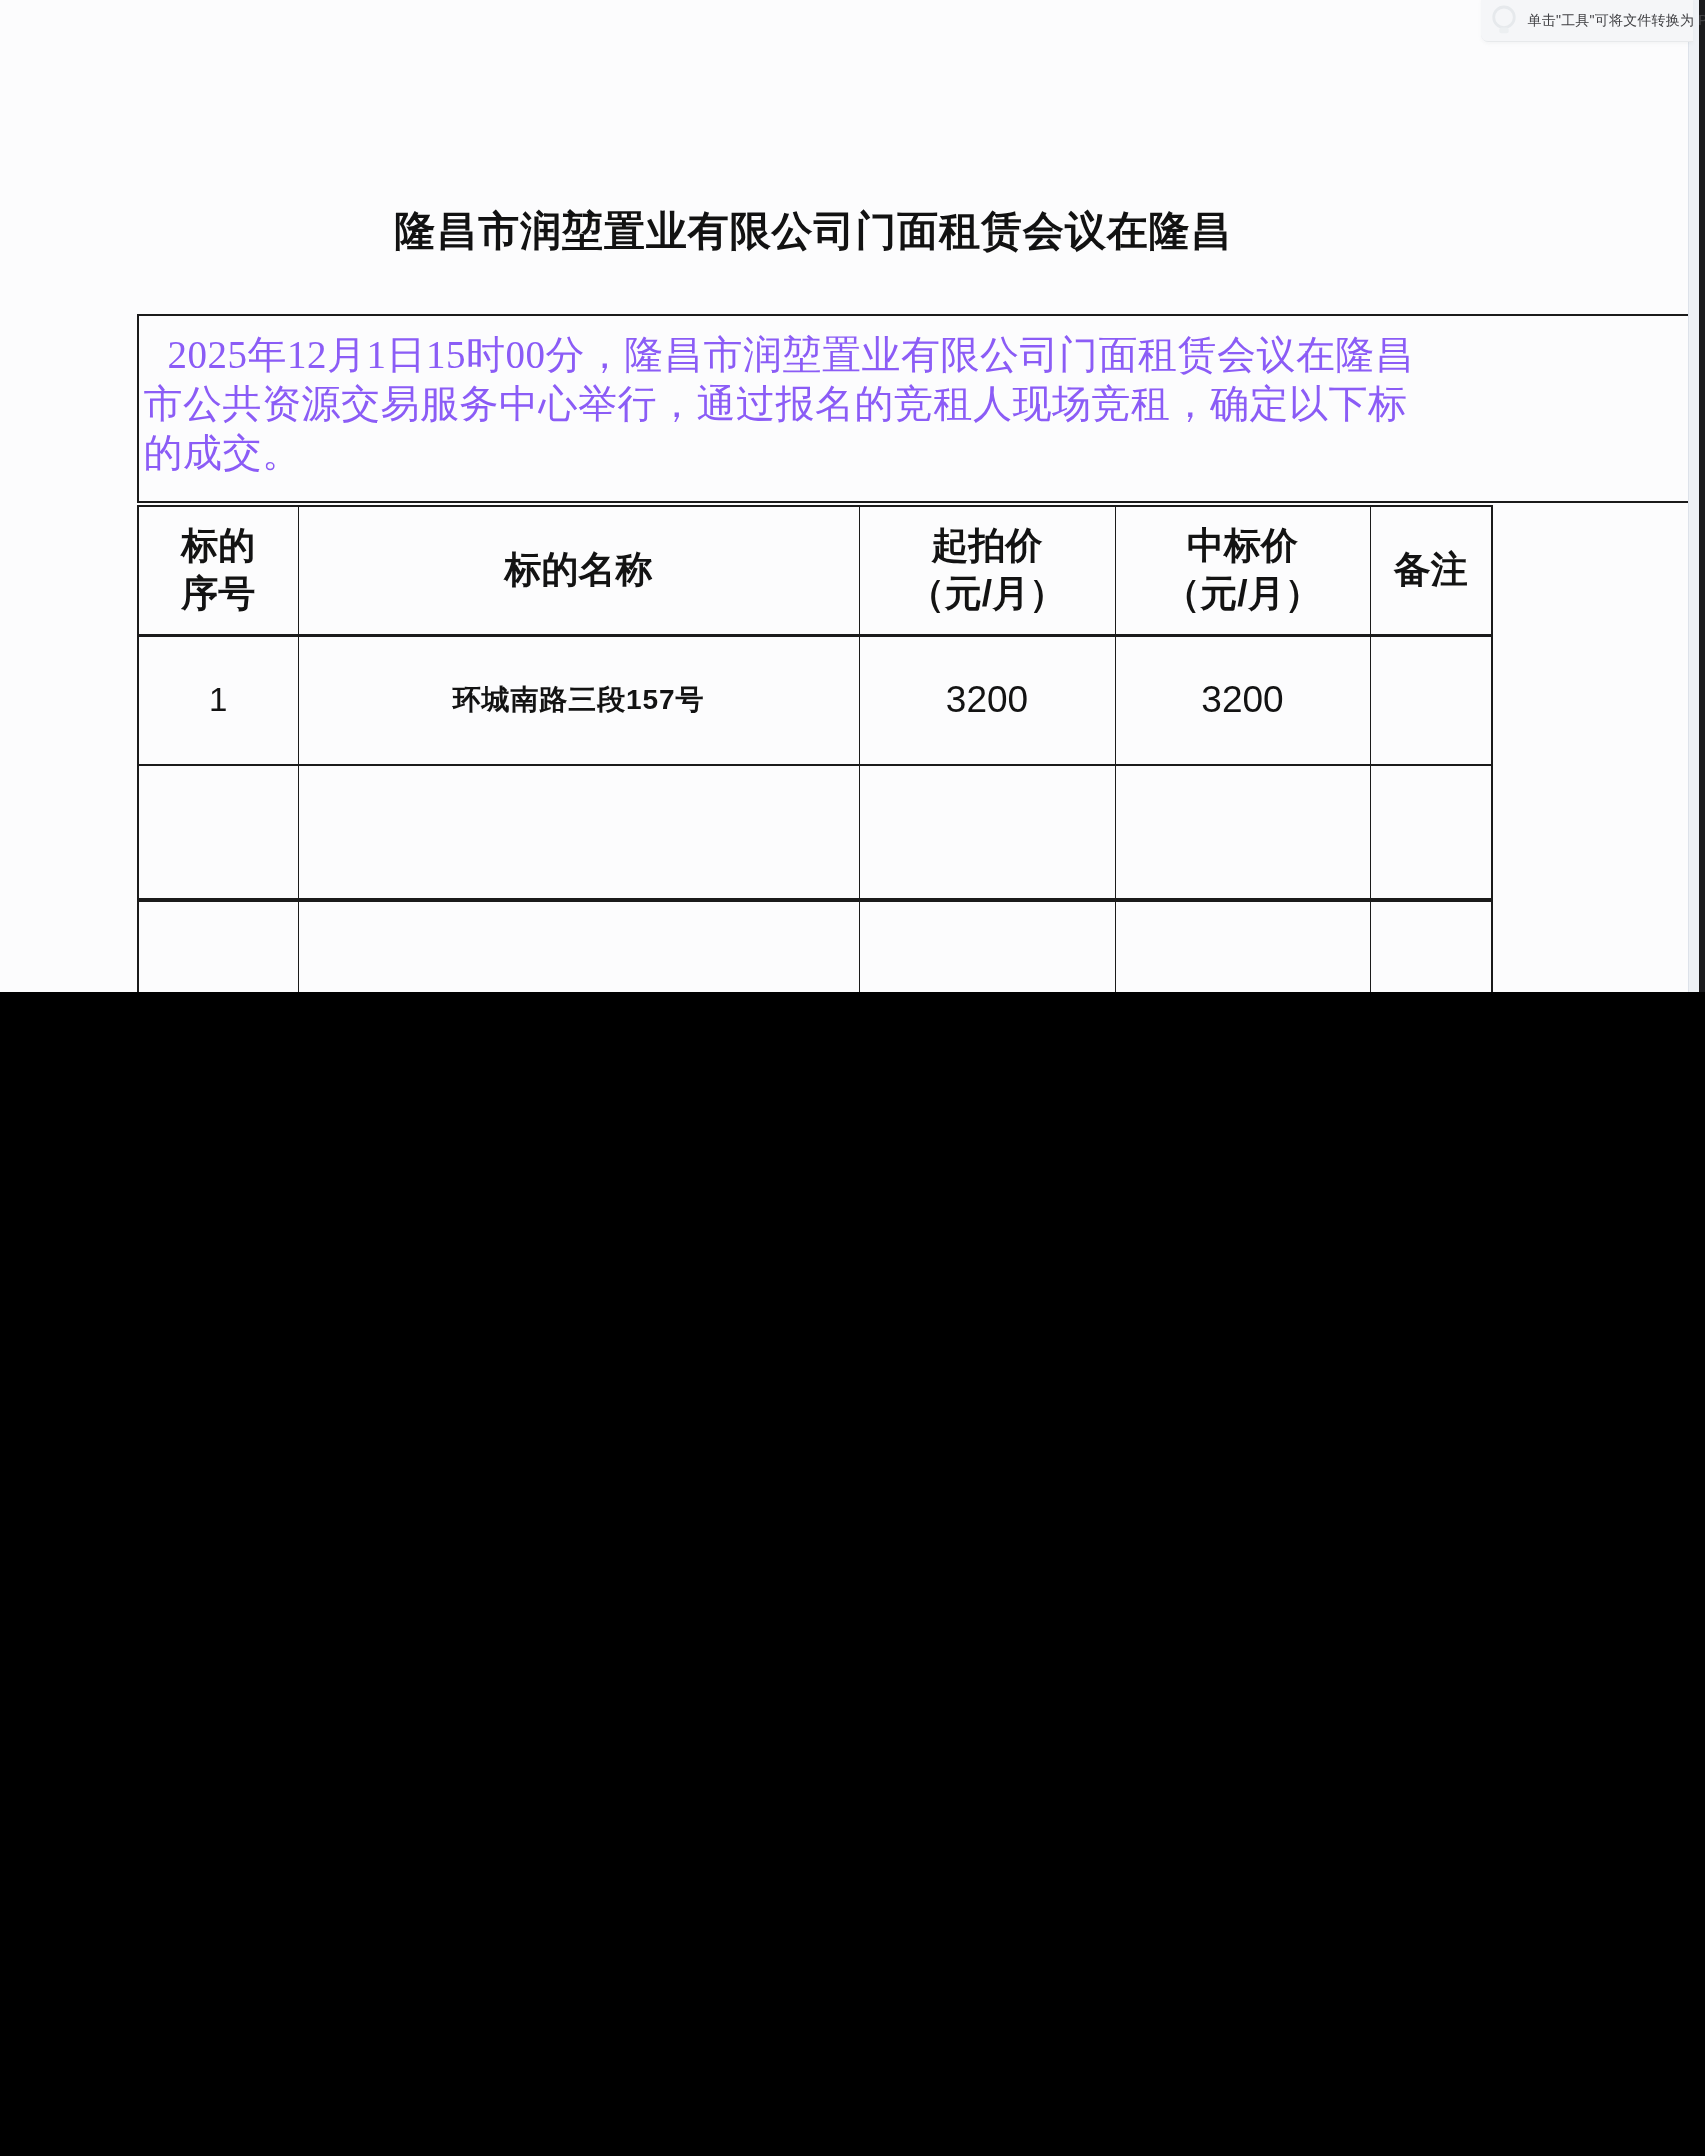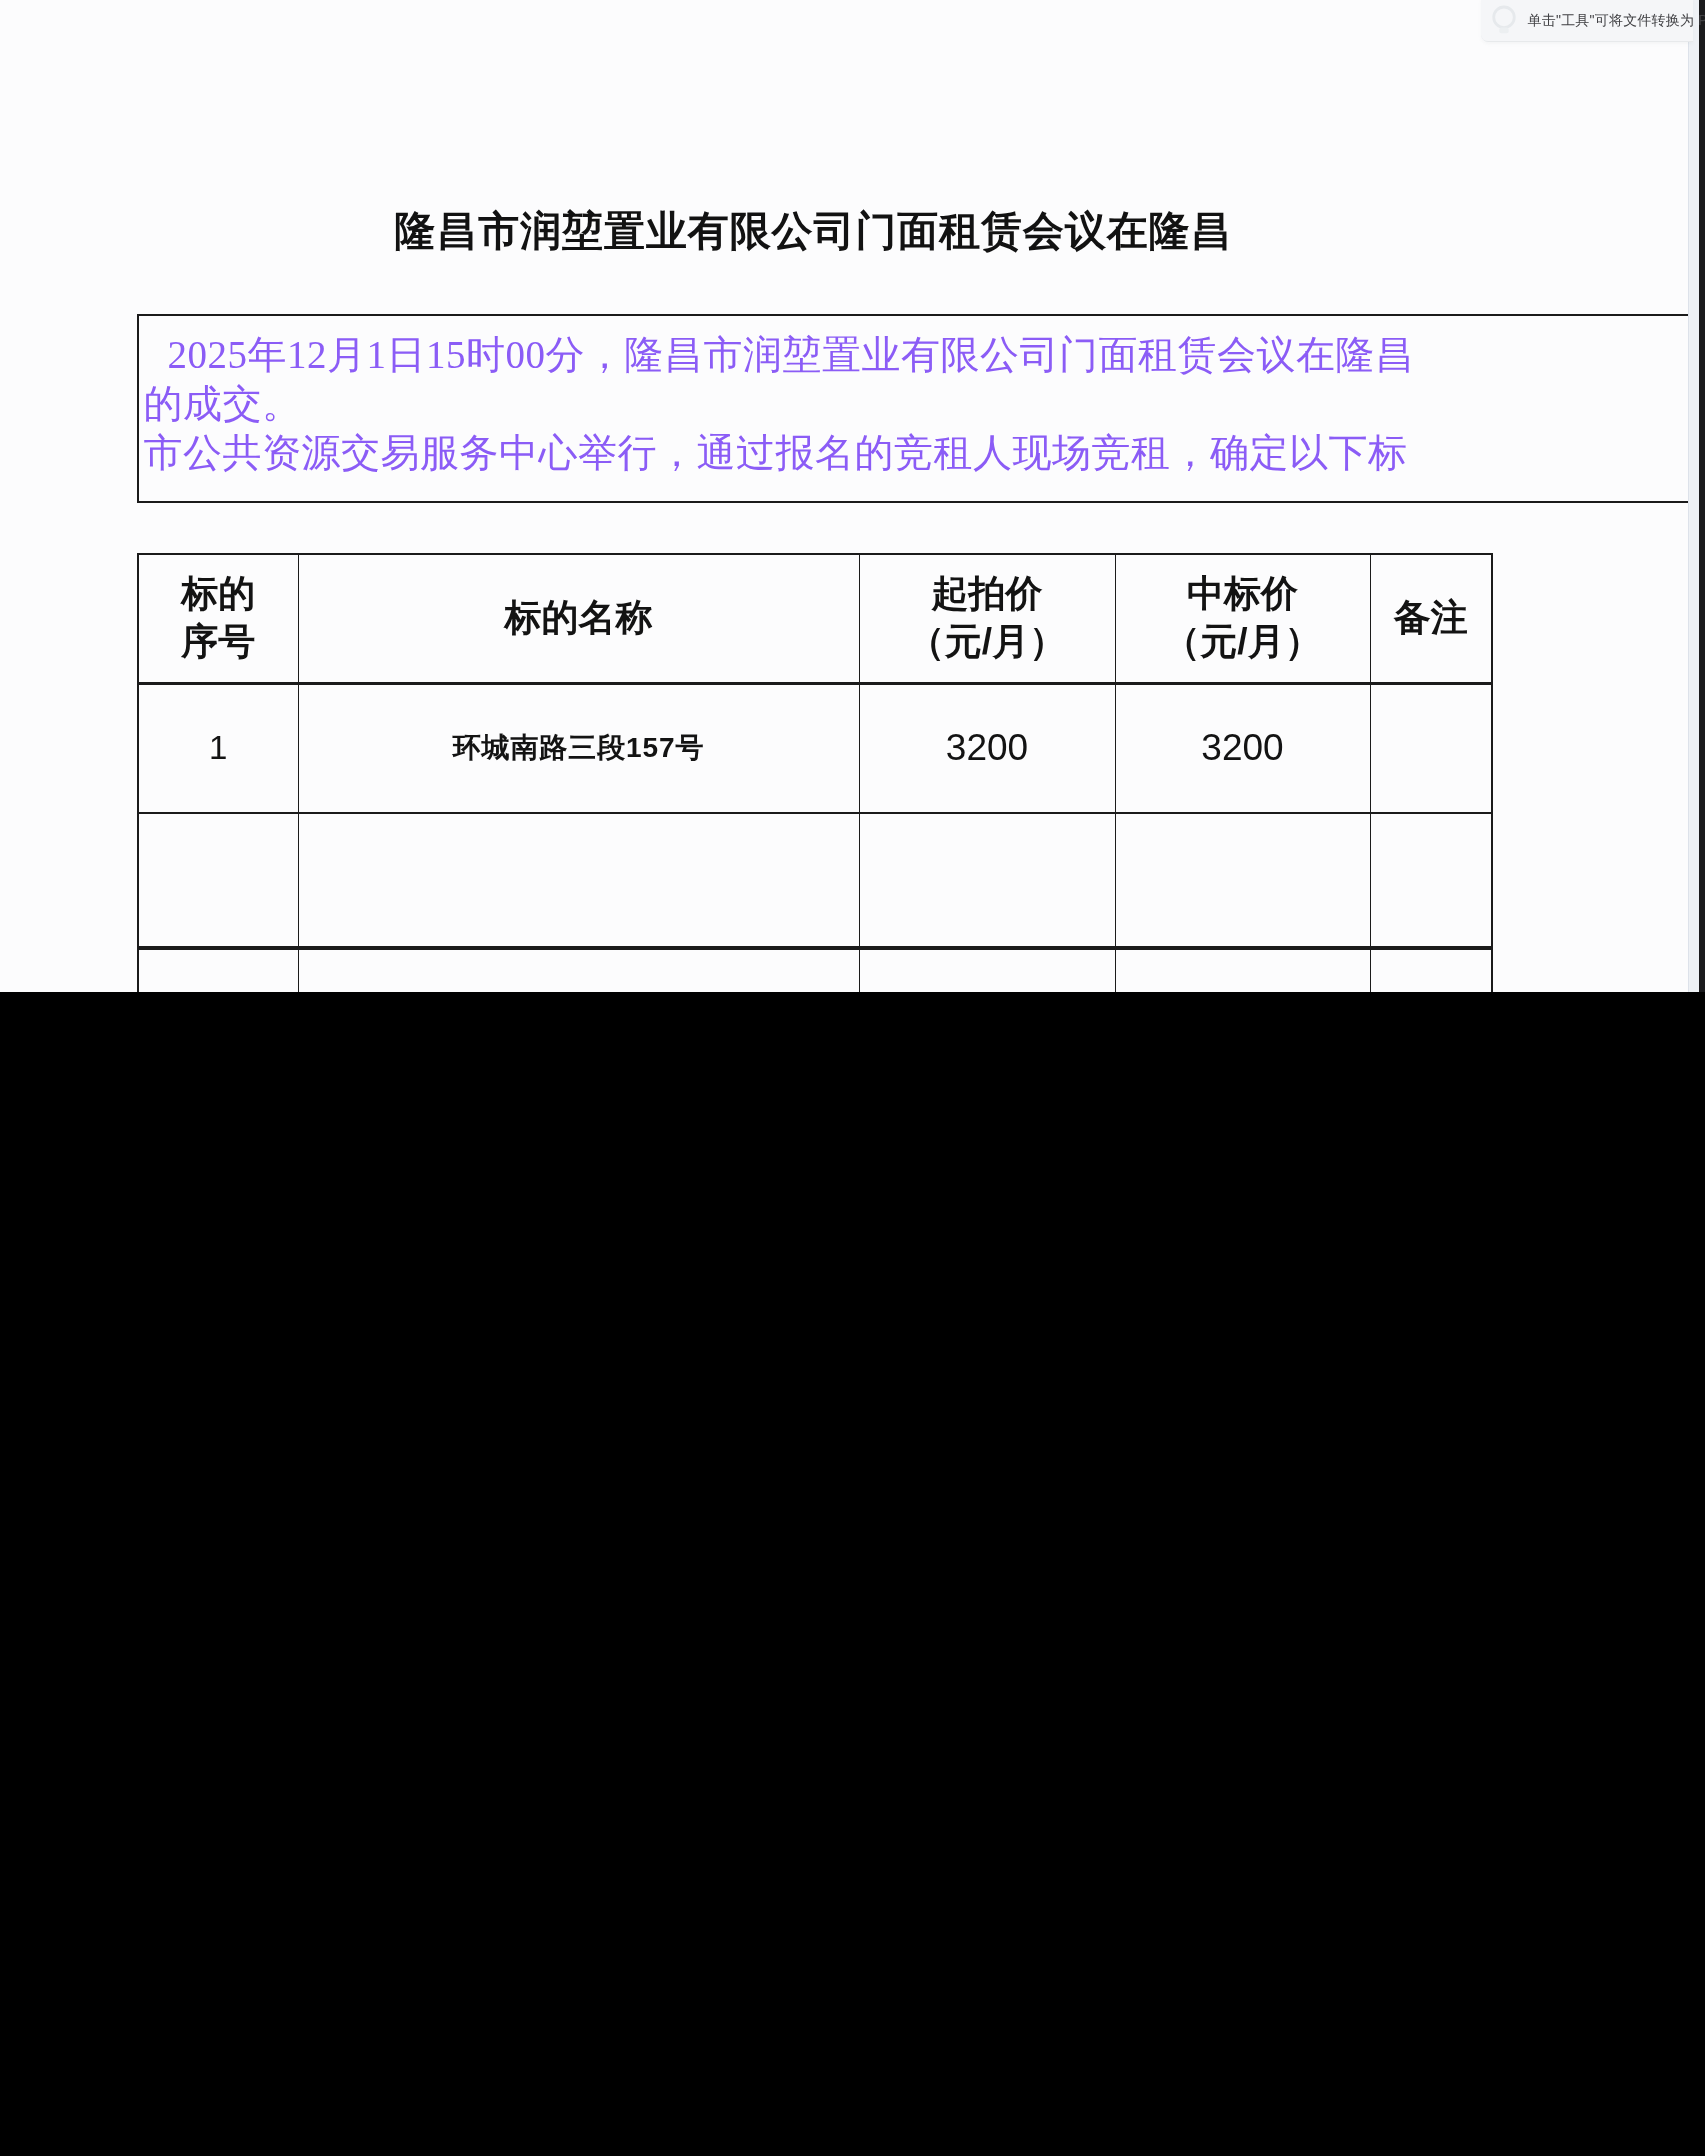--- a/index.html
+++ b/index.html
@@ -47,21 +47,20 @@
     padding:14px 7.4px 0 4.6px;
     font-family:"Liberation Serif", serif; font-size:39px; color:#8b5cf6;
   }
   .intro-line { line-height:49px; letter-spacing:0.5px; white-space:nowrap; }
   .intro-line.first { text-indent:24px; }
 
   table.bid-table {
     position:absolute; left:137px; top:505px; width:1353px;
     border-collapse:collapse; table-layout:fixed;
     color:#131313;
-    margin-top:48px;
   }
   .bid-table td, .bid-table th {
     border:1.9px solid #1b1b1b; text-align:center; vertical-align:middle;
     overflow:hidden; white-space:nowrap;
   }
   .bid-table { border:2.8px solid #1b1b1b; }
   .bid-table tr.hdr    { height:129px; }
   .bid-table tr.r1     { height:130px; }
   .bid-table tr.r2     { height:135px; }
   .bid-table tr.r3     { height:130px; }
@@ -94,22 +93,22 @@
     <span class="notice-text">单击"工具"可将文件转换为 PDF。</span>
   </div>
 
   <div class="scroll-track"></div>
   <div class="window-edge"></div>
 
   <div class="doc-title">隆昌市润堃置业有限公司门面租赁会议在隆昌</div>
 
   <div class="intro-box">
     <div class="intro-line first">2025年12月1日15时00分，隆昌市润堃置业有限公司门面租赁会议在隆昌</div>
+    <div class="intro-line">市公共资源交易服务中心举行，通过报名的竞租人现场竞租，确定以下标</div>
     <div class="intro-line">的成交。</div>
-    <div class="intro-line">市公共资源交易服务中心举行，通过报名的竞租人现场竞租，确定以下标</div>
   </div>
 
   <table class="bid-table">
     <colgroup>
       <col style="width:160px">
       <col style="width:561px">
       <col style="width:256px">
       <col style="width:255px">
       <col style="width:122px">
     </colgroup>

